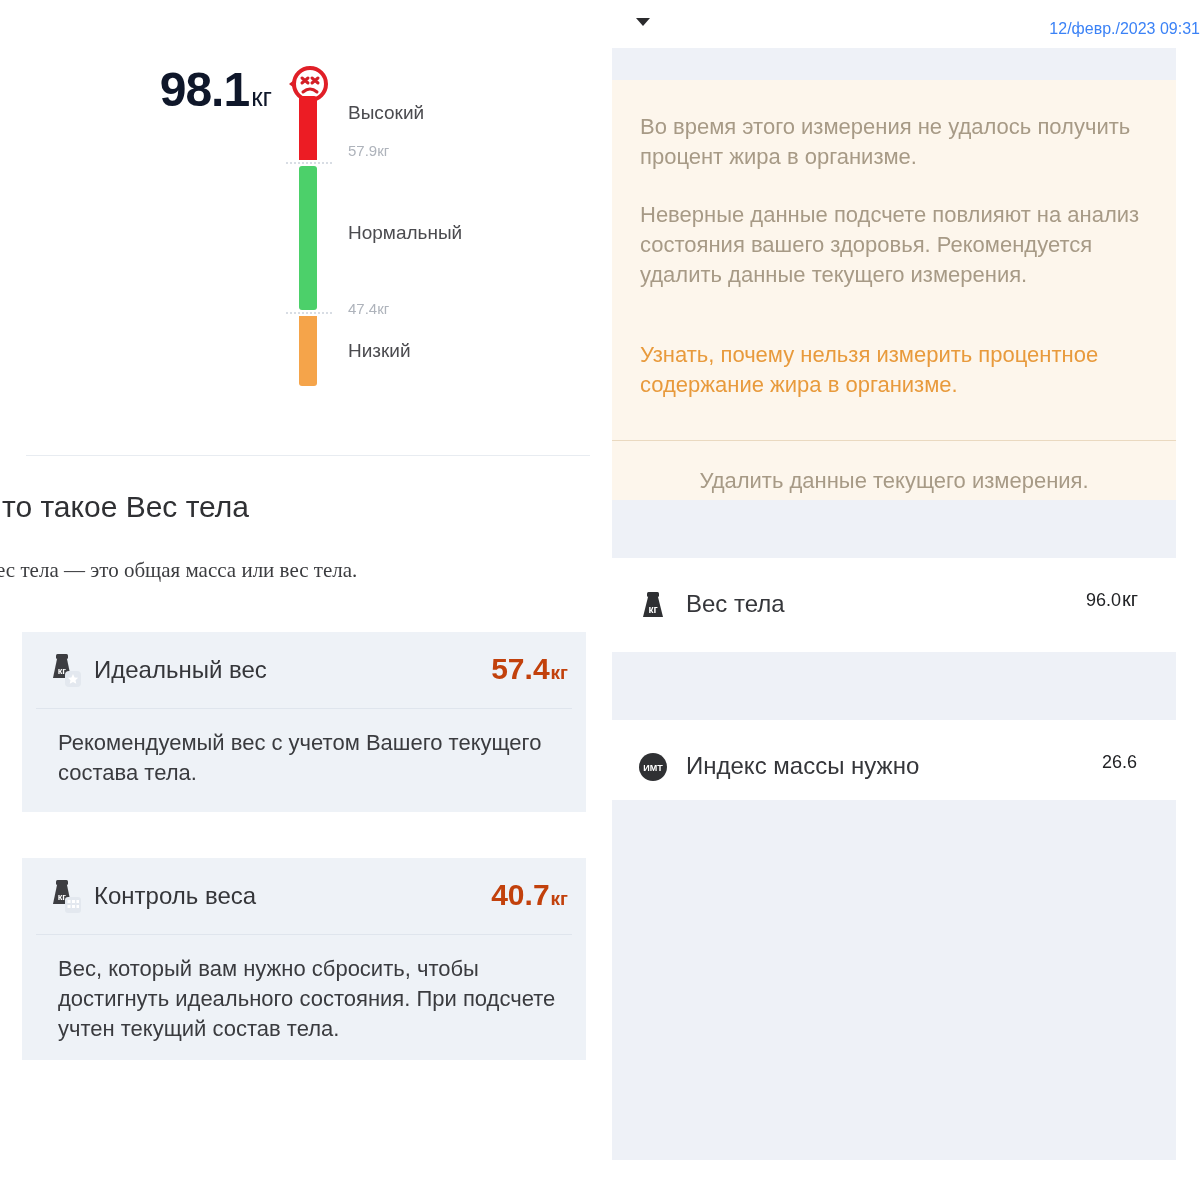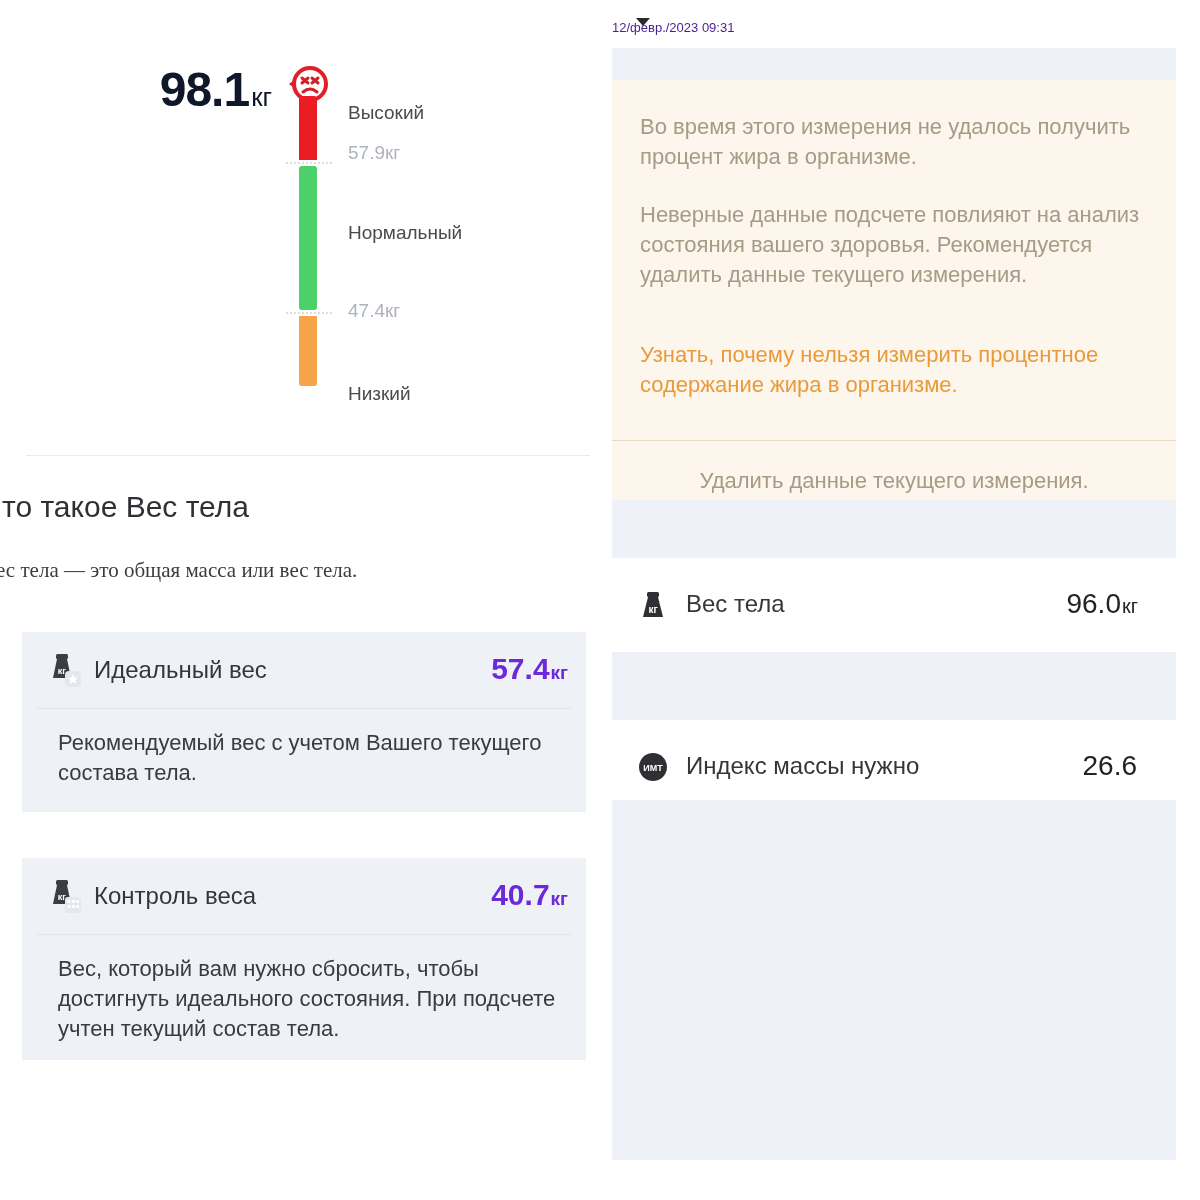--- a/index.html
+++ b/index.html
@@ -57,25 +57,25 @@
     position:absolute;left:287px;top:64px;
     width:42px;height:40px;
   }
 
   .scale-label{
     position:absolute;
     font-size:19px;color:#4b4b4f;white-space:nowrap;
   }
   .scale-label.lbl-high{left:348px;top:102px;}
   .scale-label.lbl-norm{left:348px;top:222px;}
-  .scale-label.lbl-low{left:348px;top:340px;margin-top:43px;}
+  .scale-label.lbl-low{left:348px;top:340px;}
 
   .scale-value{
     position:absolute;
-    font-size:19px;color:#aeb3bb;white-space:nowrap;
+    font-size:15px;color:#aeb3bb;white-space:nowrap;
   }
   .scale-value.v1{left:348px;top:142px;}
   .scale-value.v2{left:348px;top:300px;}
 
   
   .divider{
     position:absolute;left:26px;top:455px;width:564px;height:1px;
     background:#e8ecf1;
   }
 
@@ -103,21 +103,21 @@
   }
   .card-head .ic{
     position:absolute;left:22px;top:18px;width:40px;height:40px;
   }
   .card-head .ttl{
     position:absolute;left:72px;top:24px;
     font-size:24px;color:#35363a;white-space:nowrap;
   }
   .card-head .val{
     position:absolute;right:18px;top:20px;
-    color:#6d28d9;white-space:nowrap;
+    color:#c2410c;white-space:nowrap;
   }
   .card-head .val .n{font-size:30px;font-weight:700;}
   .card-head .val .u{font-size:19px;font-weight:600;margin-left:1px;}
 
   .card-rule{
     position:absolute;left:14px;right:14px;top:76px;height:1px;
     background:#dfe5ed;
   }
   .card-desc{
     position:absolute;left:36px;right:28px;top:96px;
@@ -138,21 +138,21 @@
   }
   .date-bar .caret{
     position:absolute;left:24px;top:18px;
     width:0;height:0;
     border-left:7px solid transparent;
     border-right:7px solid transparent;
     border-top:8px solid #2b2b2d;
   }
   .date-bar .dt{
     position:absolute;left:0;right:0;top:20px;
-    text-align:left;font-size:13px;color:#4c1d95;
+    text-align:right;font-size:16px;color:#3b82f6;
   }
 
   .band-blue{
     position:absolute;left:0;width:564px;background:#eef1f7;
   }
   .band-blue.b-top{top:48px;height:32px;}
   .band-blue.b-mid{top:500px;height:58px;}
   .band-blue.b-gap{top:652px;height:68px;}
   .band-blue.b-bottom{top:800px;height:360px;}
 
@@ -189,21 +189,21 @@
     position:absolute;left:22px;top:28px;width:38px;height:38px;
   }
   .metric-row .name{
     position:absolute;left:74px;top:32px;
     font-size:24px;color:#35363a;white-space:nowrap;
   }
   .metric-row .val{
     position:absolute;right:38px;top:30px;
     color:#222326;white-space:nowrap;
   }
-  .metric-row .val .n{font-size:28px;font-weight:400;}
+  .metric-row .val .n{font-size:18px;font-weight:400;}
   .metric-row .val .u{font-size:20px;margin-left:1px;}
 </style>
 </head>
 <body>
 
 <div class="screen">
 
   <div class="left">
 
     <div class="gauge-block">

